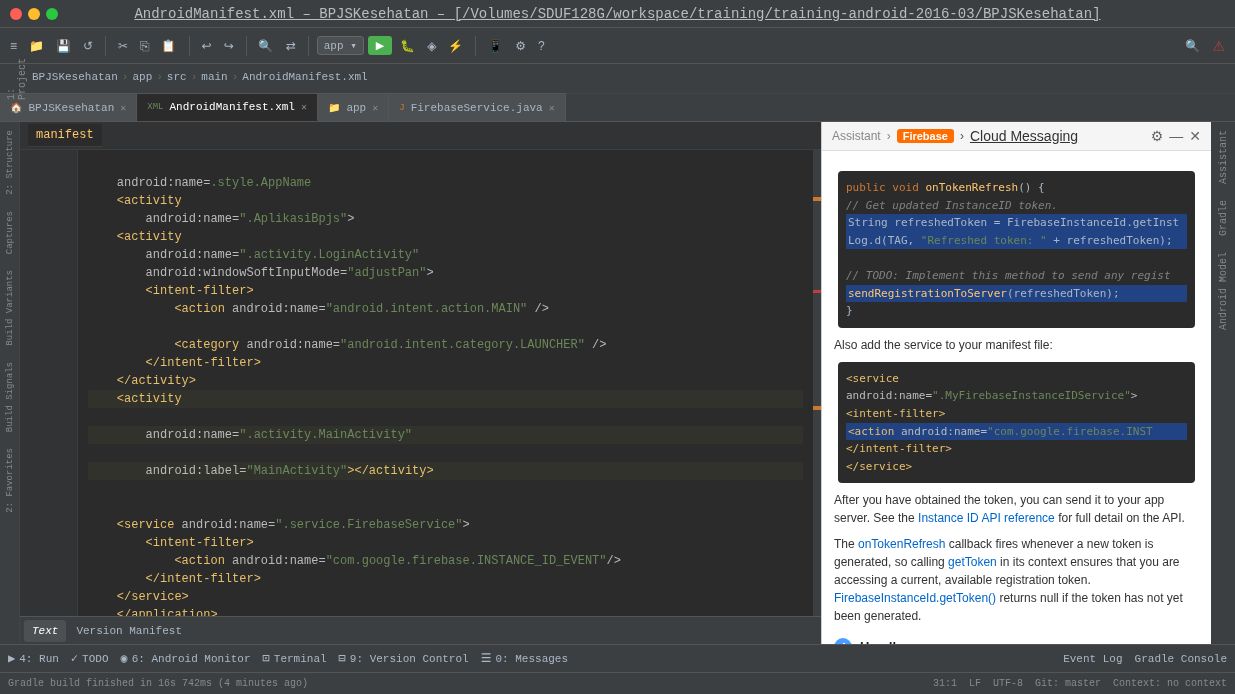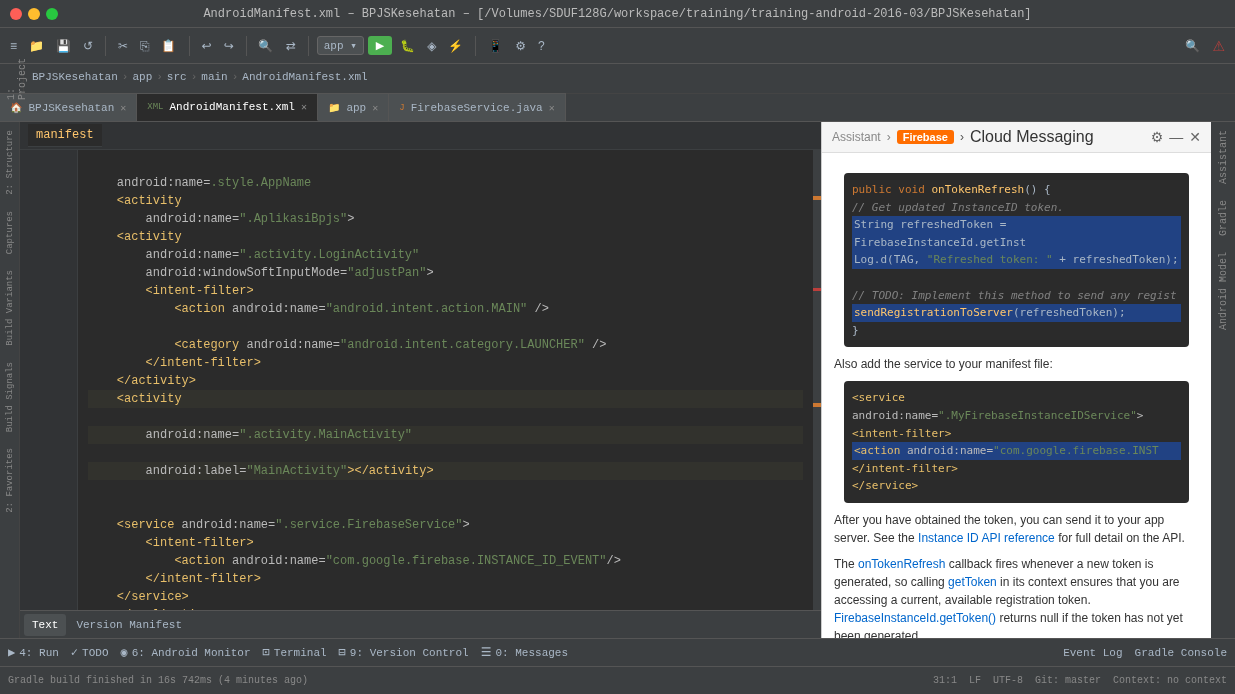--- a/index.html
+++ b/index.html
@@ -34,22 +34,23 @@
       align-items: center;
     }
     .traffic-light {
       width: 12px; height: 12px;
       border-radius: 50%;
     }
     .tl-red { background: #ff5f57; }
     .tl-yellow { background: #ffbd2e; }
     .tl-green { background: #28c840; }
     .title-bar-text {
-      font-size: 12px;
+      font-size: 14px;
       color: #bbb;
+      text-decoration: underline;
     }
 
     
     .toolbar {
       background: #3c3f41;
       height: 36px;
       display: flex;
       align-items: center;
       padding: 0 6px;
       gap: 4px;
@@ -262,21 +263,21 @@
     }
 
     .code-block {
       background: #2b2b2b;
       color: #a9b7c6;
       border-radius: 4px;
       padding: 8px;
       font-family: 'Menlo', monospace;
       font-size: 11px;
       line-height: 1.6;
-      margin: 8px 10px;
+      margin: 8px 4px;
       overflow-x: auto;
     }
 
     .link { color: #0066cc; text-decoration: none; cursor: pointer; }
 
     .section-header {
       display: flex;
       align-items: center;
       gap: 8px;
       margin: 12px 0 6px;
@@ -335,26 +336,27 @@
       display: flex;
       align-items: center;
       cursor: pointer;
       font-size: 11px;
       color: #a9b7c6;
       border-radius: 3px;
     }
     .bottom-tab.active {
       background: #4c5052;
       color: #fff;
+      font-style: italic;
     }
 
     
     .status-bar {
       background: #3c3f41;
-      height: 28px;
+      height: 22px;
       display: flex;
       align-items: center;
       justify-content: space-between;
       padding: 0 8px;
       border-top: 1px solid #555;
       flex-shrink: 0;
       font-size: 10px;
       color: #888;
     }
     .status-left { display: flex; align-items: center; gap: 8px; }
@@ -574,21 +576,21 @@
     </div>
   </div>
 
   <div class="right-panel">
     <div class="assistant-header">
       <div class="assistant-title">
         <span style="color:#888; font-size:12px;">Assistant</span>
         <span style="color:#888;">›</span>
         <span class="firebase-badge">Firebase</span>
         <span style="color:#555;">›</span>
-        <span style="font-size:16px; color:#333;">Cloud Messaging</span>
+        <span style="font-size:14px; color:#333;text-decoration:underline;">Cloud Messaging</span>
       </div>
       <div class="assistant-actions">
         <button class="assistant-btn">⚙</button>
         <button class="assistant-btn">—</button>
         <button class="assistant-btn">✕</button>
       </div>
     </div>
 
     <div class="assistant-content">
 

